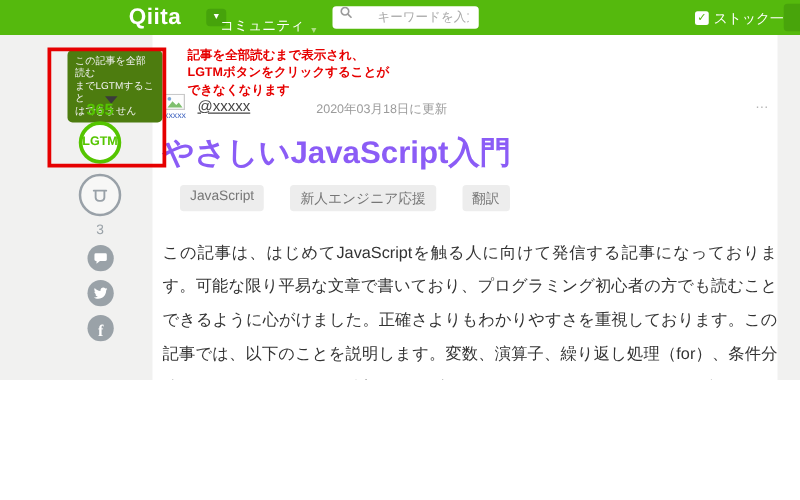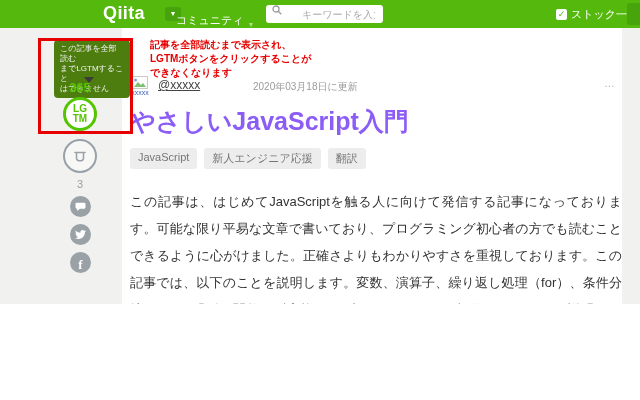--- a/index.html
+++ b/index.html
@@ -31,34 +31,34 @@
 
   .avatar{position:absolute;left:131px;top:75px;width:17px;height:13px;cursor:pointer;}
   .avatar-label{position:absolute;left:127px;top:89px;width:26px;text-align:center;font-size:7px;color:#3a5fbe;}
   .handle{position:absolute;left:158px;top:78px;font-size:12px;color:#444;cursor:pointer;text-decoration:underline;}
   .updated{position:absolute;left:225px;top:80px;font-size:10px;color:#9b9b9b;margin-left:28px;}
   .more-btn{position:absolute;left:604px;top:77px;font-size:11px;color:#b5b5b5;letter-spacing:1px;cursor:pointer;}
 
   .title{position:absolute;left:130px;top:105px;font-size:25px;font-weight:bold;color:#8b5cf6;}
 
   .tags{position:absolute;left:130px;top:148px;display:flex;gap:7px;}
-  .tag{background:#ededed;color:#767676;font-size:11px;padding:3px 8px;border-radius:3px;cursor:pointer;}
+  .tag{background:#ededed;color:#767676;font-size:11px;padding:3px 8px;border-radius:3px;cursor:pointer;margin-left:14px;}
 
   .body-text{position:absolute;left:130px;top:188px;width:492px;height:212px;overflow:hidden;
              font-size:13px;line-height:27px;color:#333;text-align:justify;}
 
   
   .tooltip{position:absolute;left:54px;top:40px;width:76px;box-sizing:border-box;background:#4d7c0f;border-radius:4px;
            padding:4px 6px;color:#f2f2f2;font-size:8px;line-height:10px;}
   .tooltip-arrow{position:absolute;left:84px;top:77px;width:0;height:0;
                  border-left:5px solid transparent;border-right:5px solid transparent;border-top:6px solid #3b3b3b;}
   .lgtm-count{position:absolute;left:50px;top:80px;width:60px;text-align:center;color:#55c500;font-size:13px;font-weight:bold;}
   .lgtm-btn{position:absolute;left:63px;top:97px;width:34px;height:34px;box-sizing:border-box;border:3px solid #55c500;
             border-radius:50%;background:#fff;color:#55c500;font-weight:bold;font-size:10px;line-height:10px;
-            display:flex;flex-direction:column;align-items:center;justify-content:center;cursor:pointer;}
+            display:flex;flex-direction:row;align-items:center;justify-content:center;cursor:pointer;}
   .red-box{position:absolute;left:38px;top:38px;width:95px;height:96px;box-sizing:border-box;border:3px solid #e60000;pointer-events:none;}
   .stock-btn{position:absolute;left:63px;top:139px;width:34px;height:34px;box-sizing:border-box;border:2px solid #99a1a8;
              border-radius:50%;background:#f7f7f6;display:flex;align-items:center;justify-content:center;cursor:pointer;}
   .cmt-count{position:absolute;left:50px;top:178px;width:60px;text-align:center;font-size:11px;color:#9aa2a8;}
   .round-gray{position:absolute;left:70px;width:21px;height:21px;border-radius:50%;background:#9aa2a8;
               display:flex;align-items:center;justify-content:center;cursor:pointer;}
   .rg-comment{top:196px;} .rg-twitter{top:224px;} .rg-facebook{top:252px;}
   .fb-f{color:#fff;font-weight:bold;font-size:13px;font-family:"Liberation Serif","DejaVu Serif",serif;line-height:1;margin-top:3px;}
 </style>
 </head>

